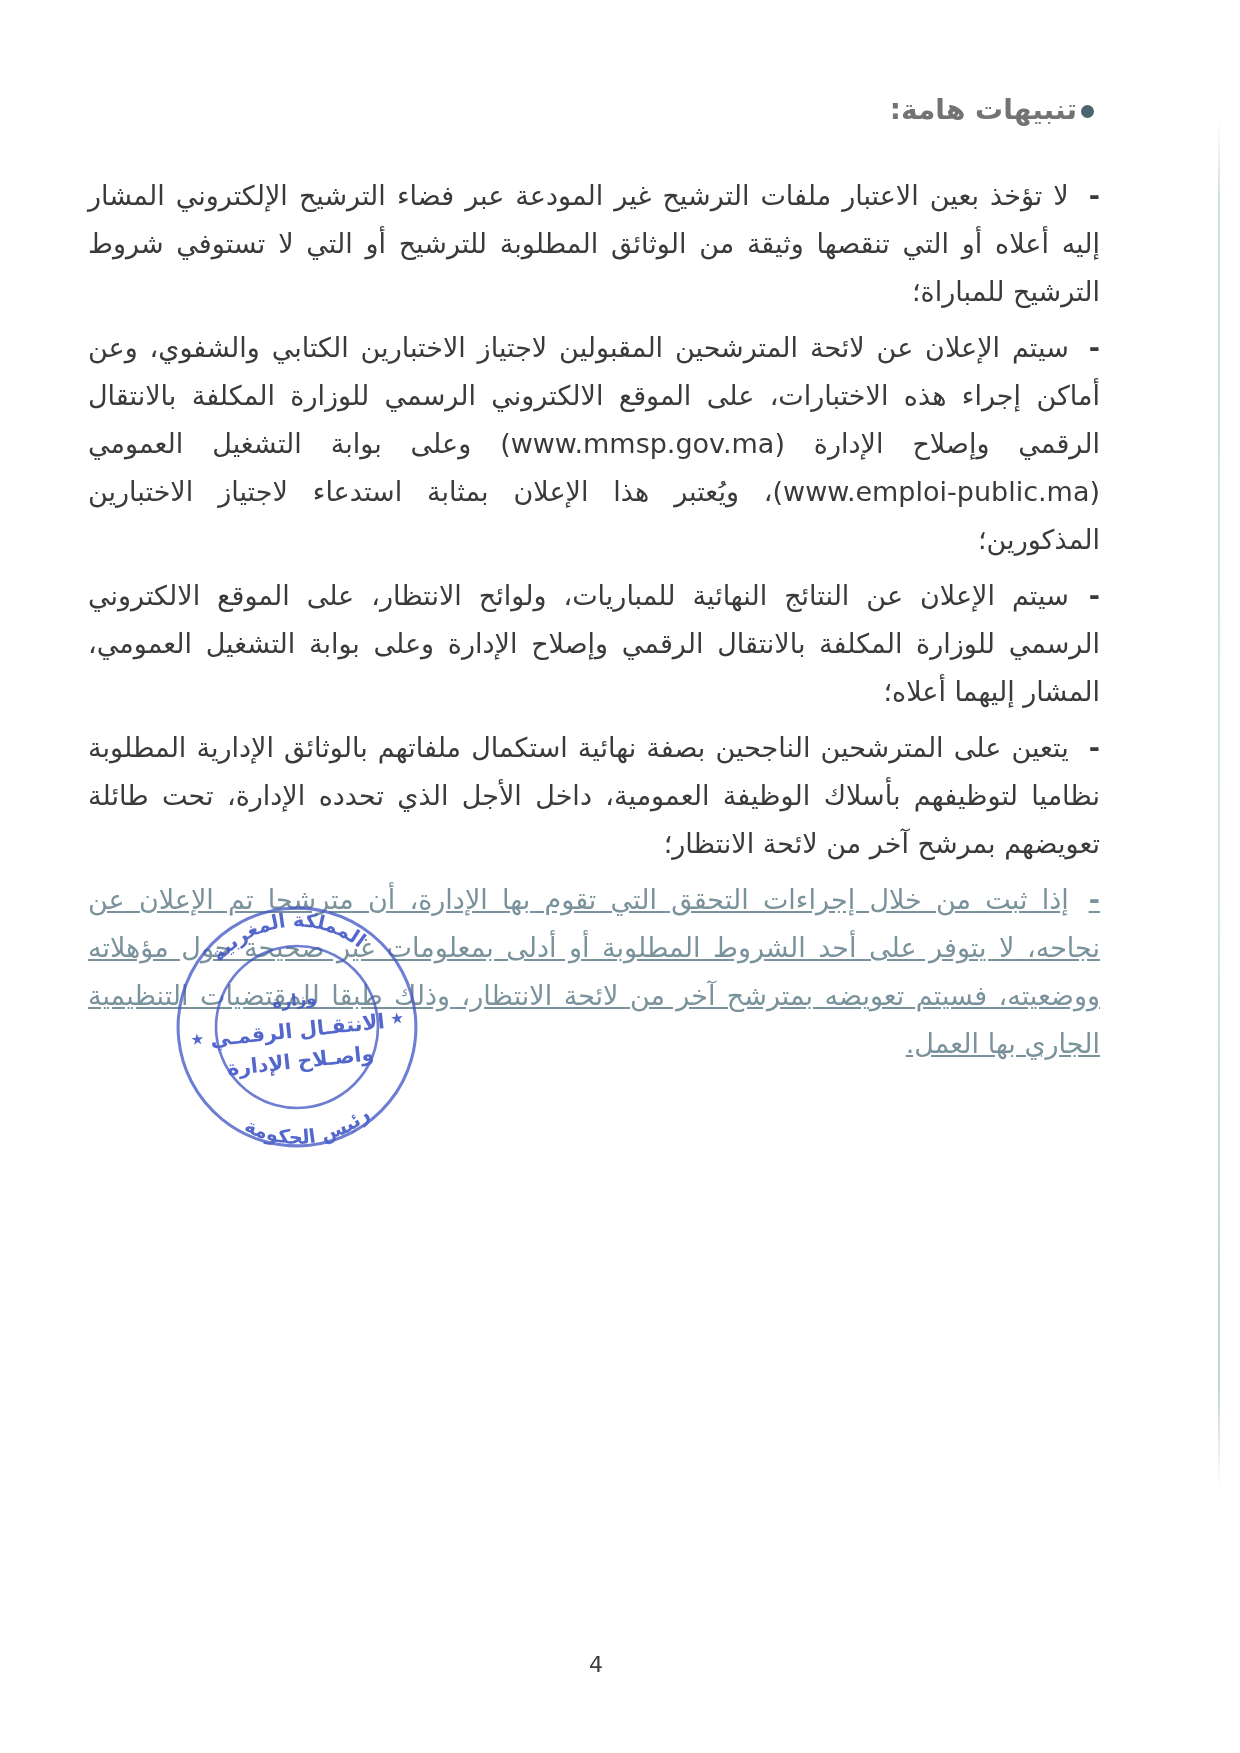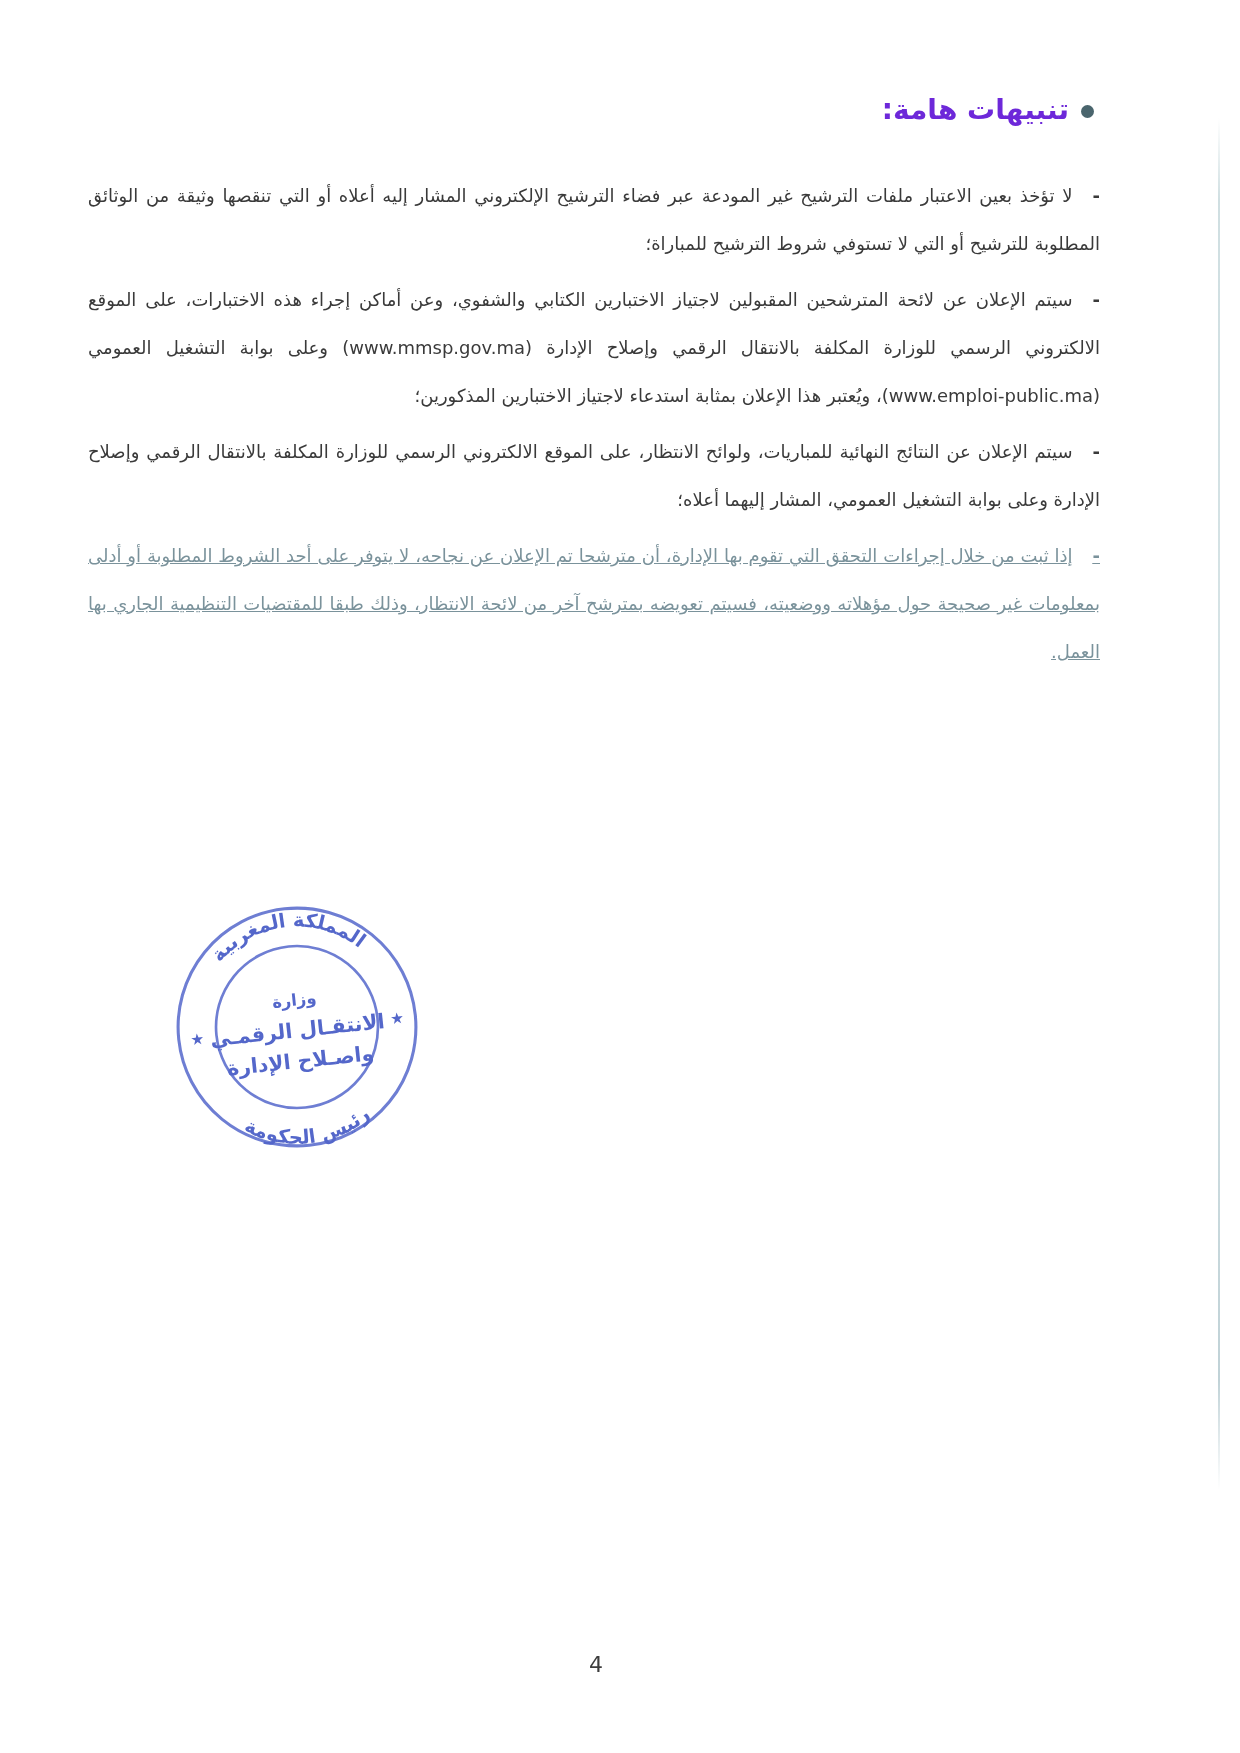--- a/index.html
+++ b/index.html
@@ -35,40 +35,40 @@
       rgba(168,196,201,0) 100%);
     pointer-events:none;
   }
   .content{
     direction:rtl;
     padding:93px 140px 0 88px;
   }
   .heading{
     display:flex;
     align-items:center;
-    gap:12px;
+    gap:4px;
     font-size:28px;
     font-weight:bold;
-    color:#6d28d9;
+    color:#737373;
     padding-left:4px;
     padding-right:6px;
     margin-bottom:46px;
   }
   .heading .dot{
     width:13px;height:13px;
     border-radius:50%;
     background:var(--dot-color);
     flex:0 0 auto;
     margin-top:4px;
   }
   .notes{
     list-style:none;
   }
   .note{
-    font-size:18px;
+    font-size:27px;
     line-height:48px;
     text-align:justify;
     text-justify:inter-word;
     margin-bottom:8px;
     color:var(--text-color);
   }
   .note .note-marker{
     display:inline;
     padding-left:20px;
     font-weight:bold;
@@ -130,20 +130,23 @@
     <ul class="notes">
         <li class="note">
       <span class="note-marker">-</span><span class="note-body">لا تؤخذ بعين الاعتبار ملفات الترشيح غير المودعة عبر فضاء الترشيح الإلكتروني المشار إليه أعلاه أو التي تنقصها وثيقة من الوثائق المطلوبة للترشيح أو التي لا تستوفي شروط الترشيح للمباراة؛</span>
     </li>
         <li class="note">
       <span class="note-marker">-</span><span class="note-body">سيتم الإعلان عن لائحة المترشحين المقبولين لاجتياز الاختبارين الكتابي والشفوي، وعن أماكن إجراء هذه الاختبارات، على الموقع الالكتروني الرسمي للوزارة المكلفة بالانتقال الرقمي وإصلاح الإدارة (www.mmsp.gov.ma) وعلى بوابة التشغيل العمومي (www.emploi-public.ma)، ويُعتبر هذا الإعلان بمثابة استدعاء لاجتياز الاختبارين المذكورين؛</span>
     </li>
         <li class="note">
       <span class="note-marker">-</span><span class="note-body">سيتم الإعلان عن النتائج النهائية للمباريات، ولوائح الانتظار، على الموقع الالكتروني الرسمي للوزارة المكلفة بالانتقال الرقمي وإصلاح الإدارة وعلى بوابة التشغيل العمومي، المشار إليهما أعلاه؛</span>
     </li>
+        <li class="note">
+      <span class="note-marker">-</span><span class="note-body">يتعين على المترشحين الناجحين بصفة نهائية استكمال ملفاتهم بالوثائق الإدارية المطلوبة نظاميا لتوظيفهم بأسلاك الوظيفة العمومية، داخل الأجل الذي تحدده الإدارة، تحت طائلة تعويضهم بمرشح آخر من لائحة الانتظار؛</span>
+    </li>
         <li class="note muted">
       <span class="note-marker">-</span><span class="note-body">إذا ثبت من خلال إجراءات التحقق التي تقوم بها الإدارة، أن مترشحا تم الإعلان عن نجاحه، لا يتوفر على أحد الشروط المطلوبة أو أدلى بمعلومات غير صحيحة حول مؤهلاته ووضعيته، فسيتم تعويضه بمترشح آخر من لائحة الانتظار، وذلك طبقا للمقتضيات التنظيمية الجاري بها العمل.</span>
     </li>
       </ul>
 
   </div>
 
   <div class="stamp">
     <svg viewBox="0 0 240 240" xmlns="http://www.w3.org/2000/svg">
       <defs>

